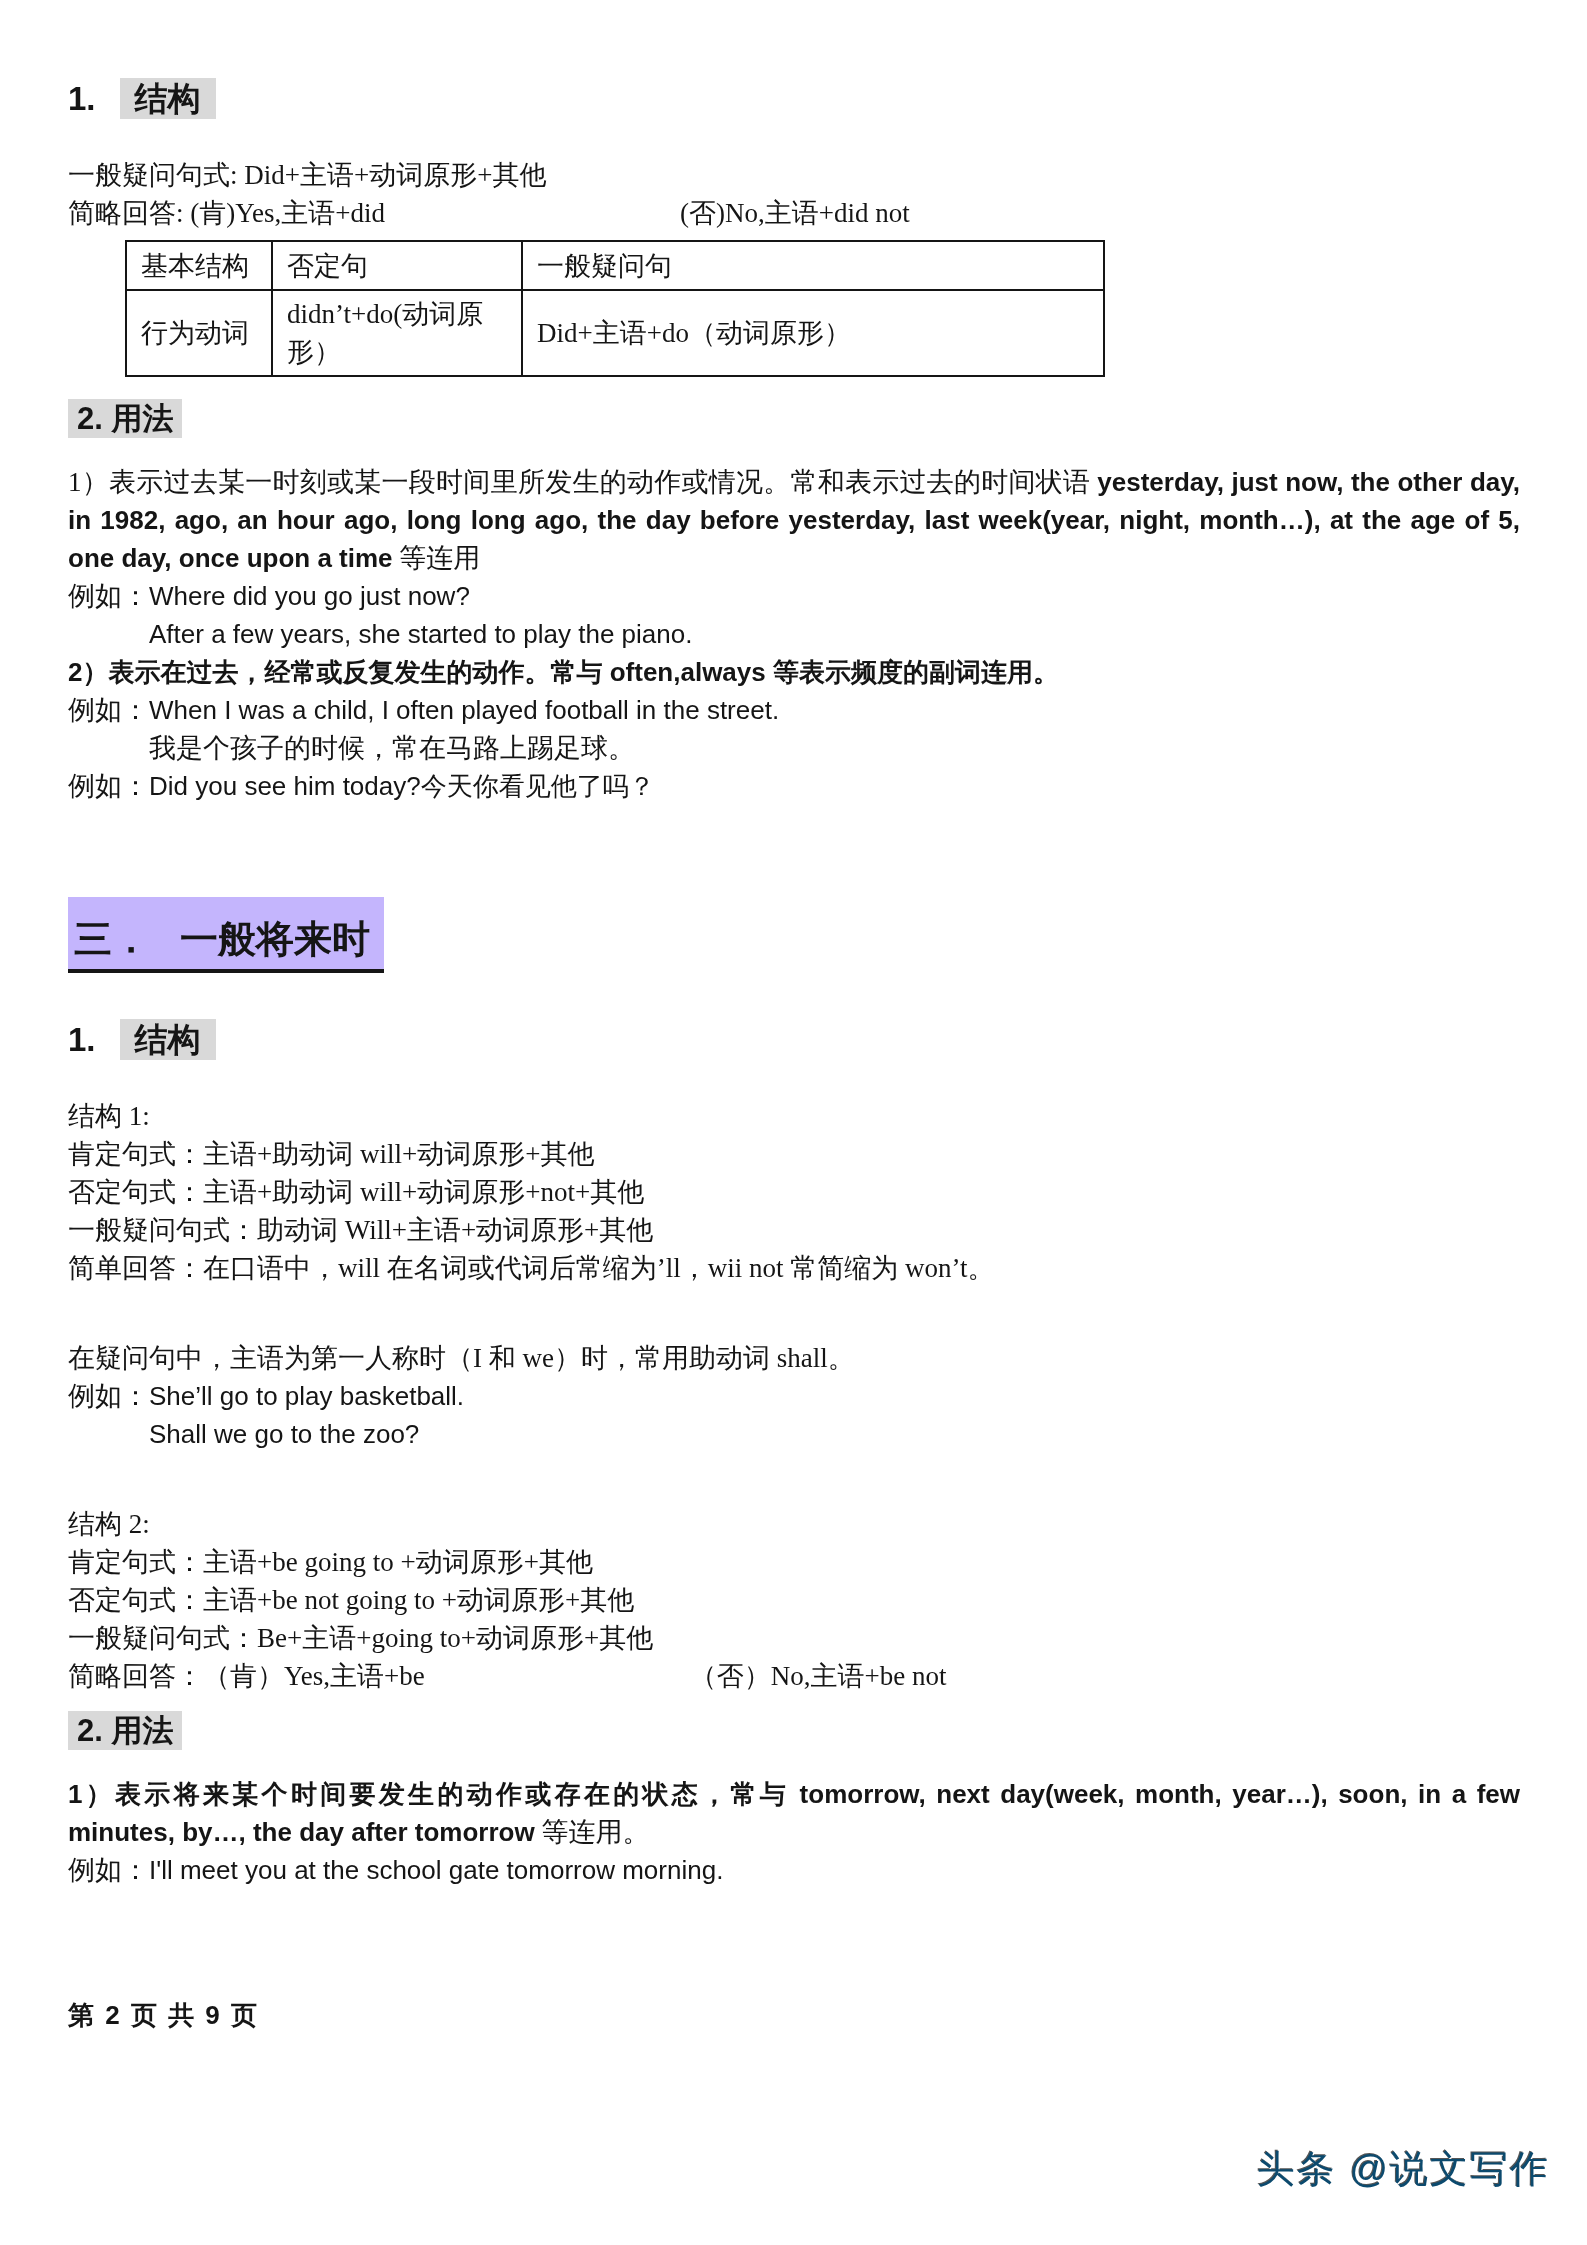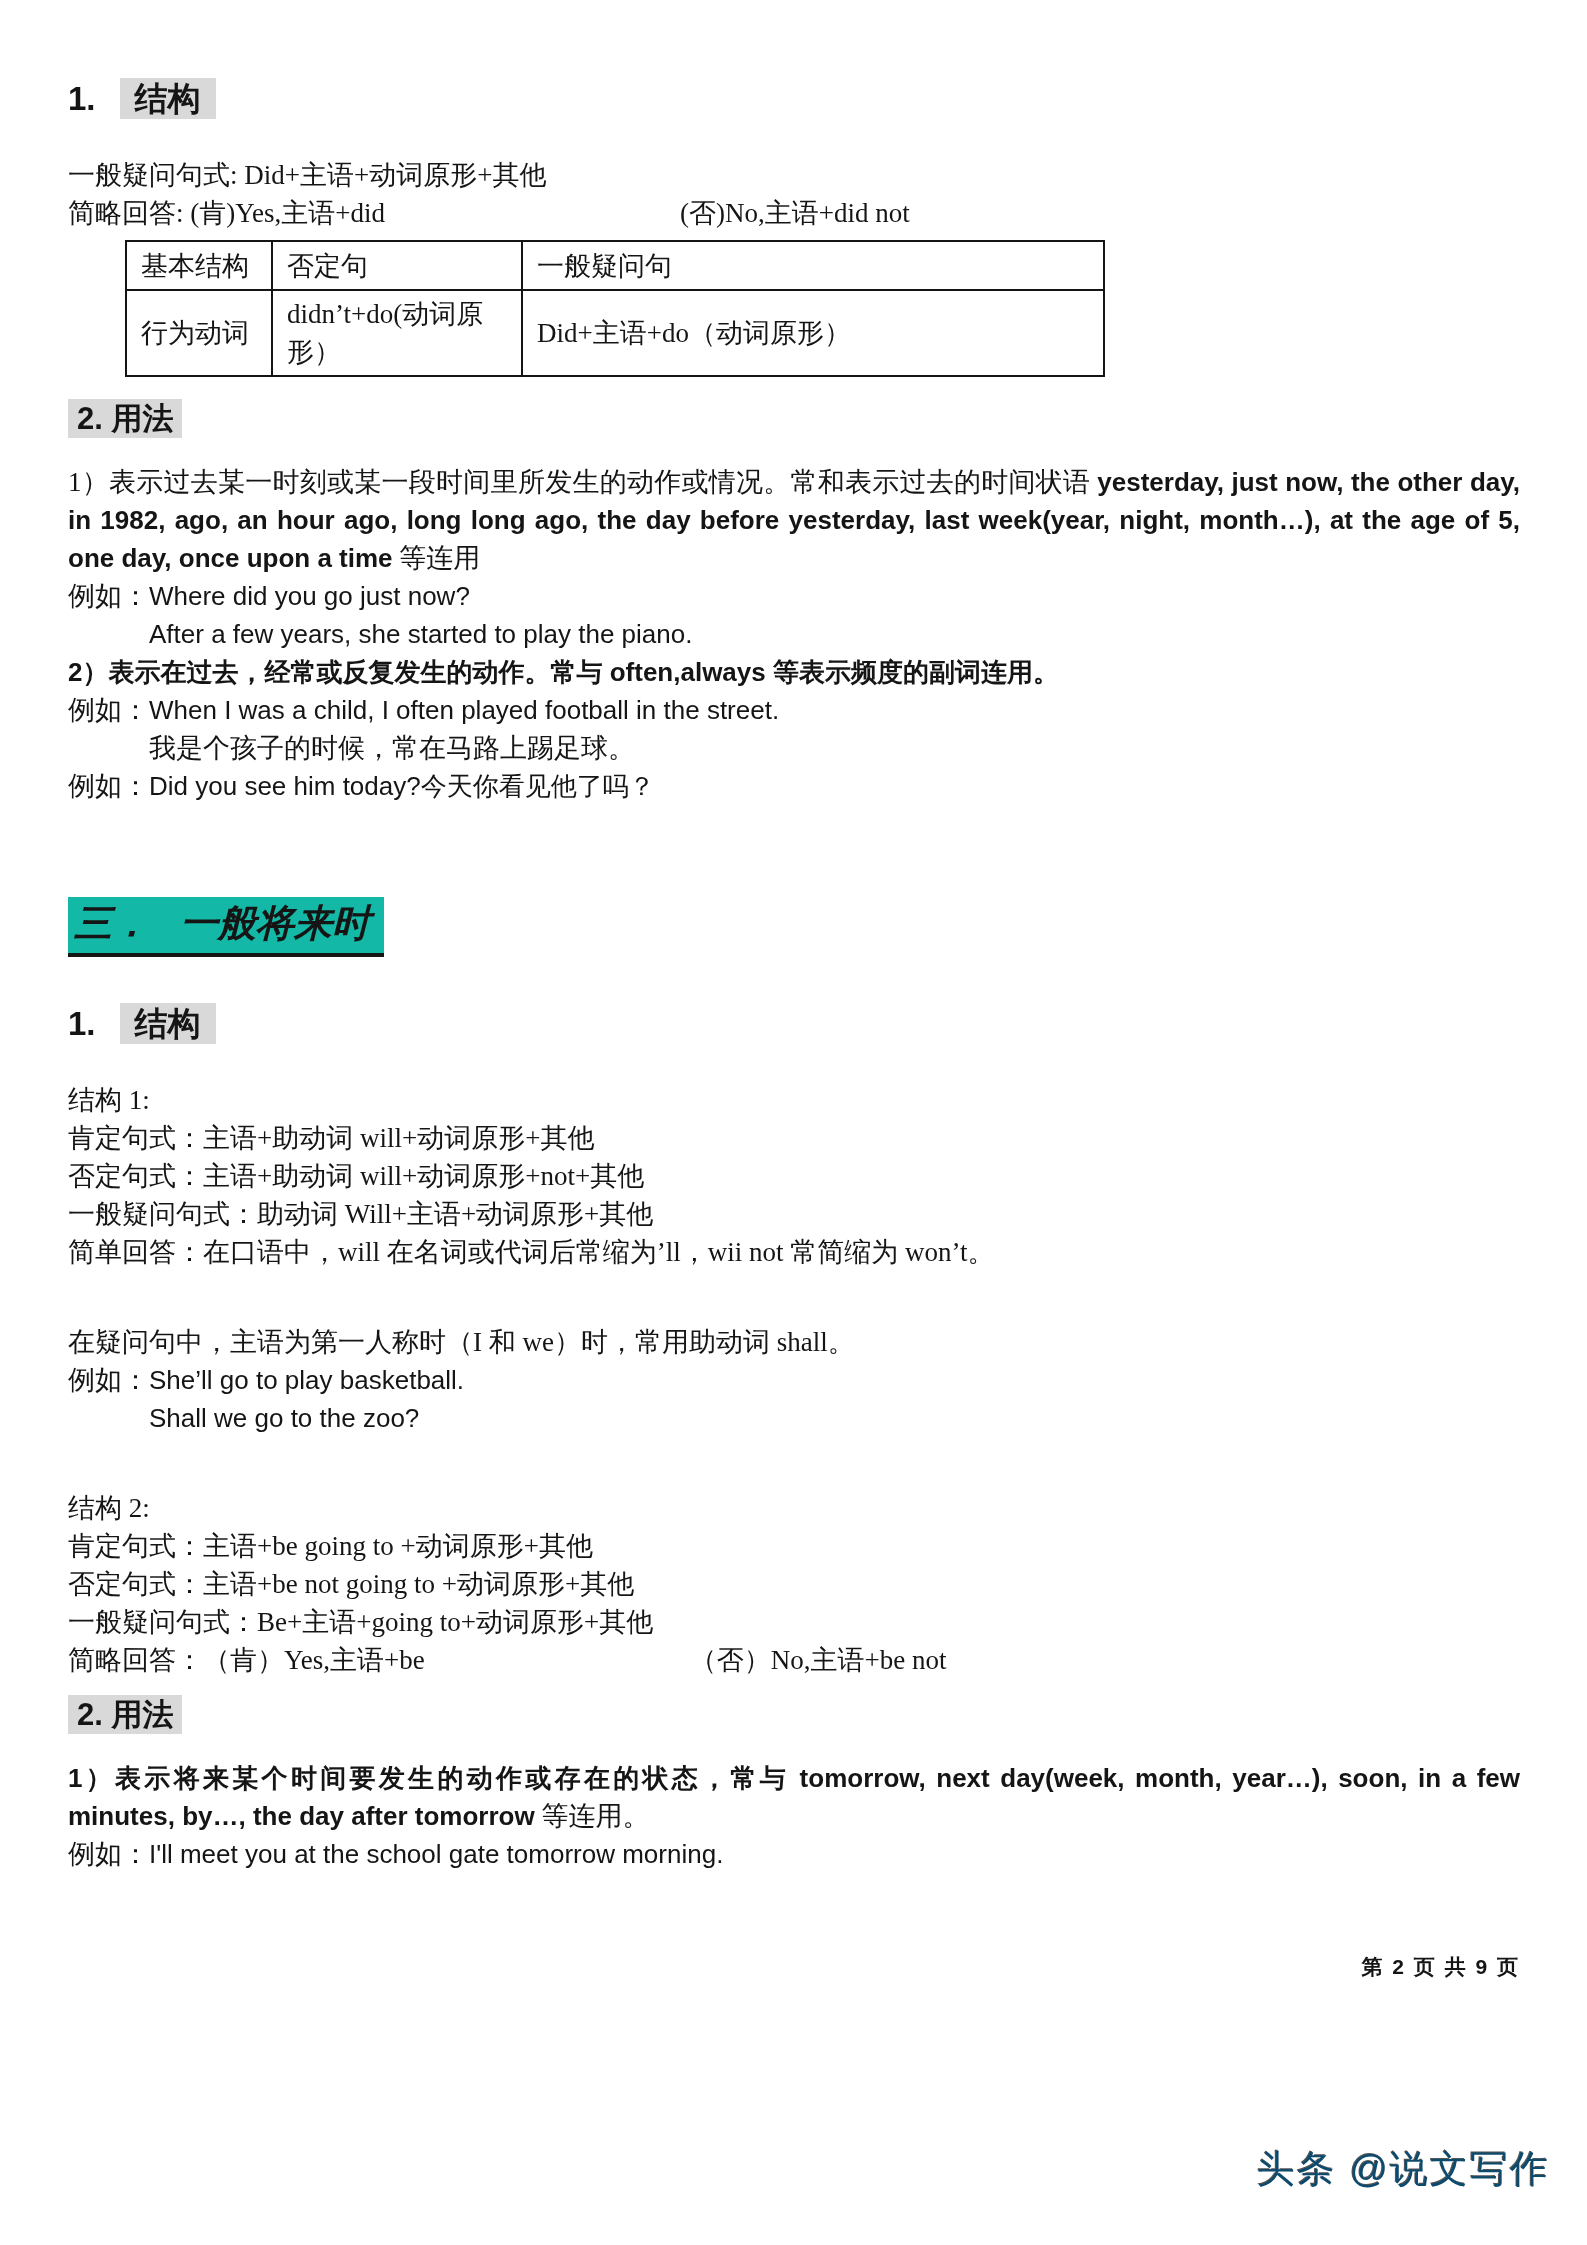--- a/index.html
+++ b/index.html
@@ -22,30 +22,30 @@
   .lat{font-family:"Liberation Sans","DejaVu Sans",sans-serif;font-size:26px;}
   .exlabel{font-family:"Liberation Serif","DejaVu Serif",serif;}
   .excont{padding-left:81px;}
   .ans-neg{margin-left:295px;}
   .ans-neg2{margin-left:265px;}
   table.grid{border-collapse:collapse;margin:8px 12px 20px 57px;}
   table.grid td{border:2px solid #151515;padding:4px 14px;height:39px;}
   .c1{width:116px;}.c2{width:220px;}.c3{width:552px;}
   .big-heading{margin:92px 0 44px 0;}
   .big-heading .inner{
-    display:inline-block;background:#14b8a6;border-bottom:4px solid #151515;
+    display:inline-block;background:#c4b5fd;border-bottom:4px solid #151515;
     font-family:"Liberation Sans","DejaVu Sans",sans-serif;
-    font-weight:bold;font-style:italic;font-size:38px;line-height:52px;
-    padding:0 14px 4px 6px;}
+    font-weight:bold;font-size:38px;line-height:52px;
+    padding:16px 14px 4px 6px;}
   .big-heading .title{margin-left:30px;}
   .spacer{height:52px;}
   .footer{
-    position:absolute;left:68px;right:67px;top:1948px;text-align:right;
+    position:absolute;left:68px;right:67px;top:1996px;text-align:left;
     font-family:"Liberation Sans","DejaVu Sans",sans-serif;
-    font-weight:bold;font-size:21px;letter-spacing:2px;}
+    font-weight:bold;font-size:26px;letter-spacing:2px;}
   .watermark{
     position:absolute;right:37px;top:2150px;
     font-family:"Liberation Sans","DejaVu Sans",sans-serif;
     font-weight:400;font-size:38px;color:#0c4a6e;letter-spacing:2px;
     text-shadow:1px 1px 0 #ffffff,-1px -1px 0 #555;}
 </style>
 </head>
 <body>
 
 <div class="page">

